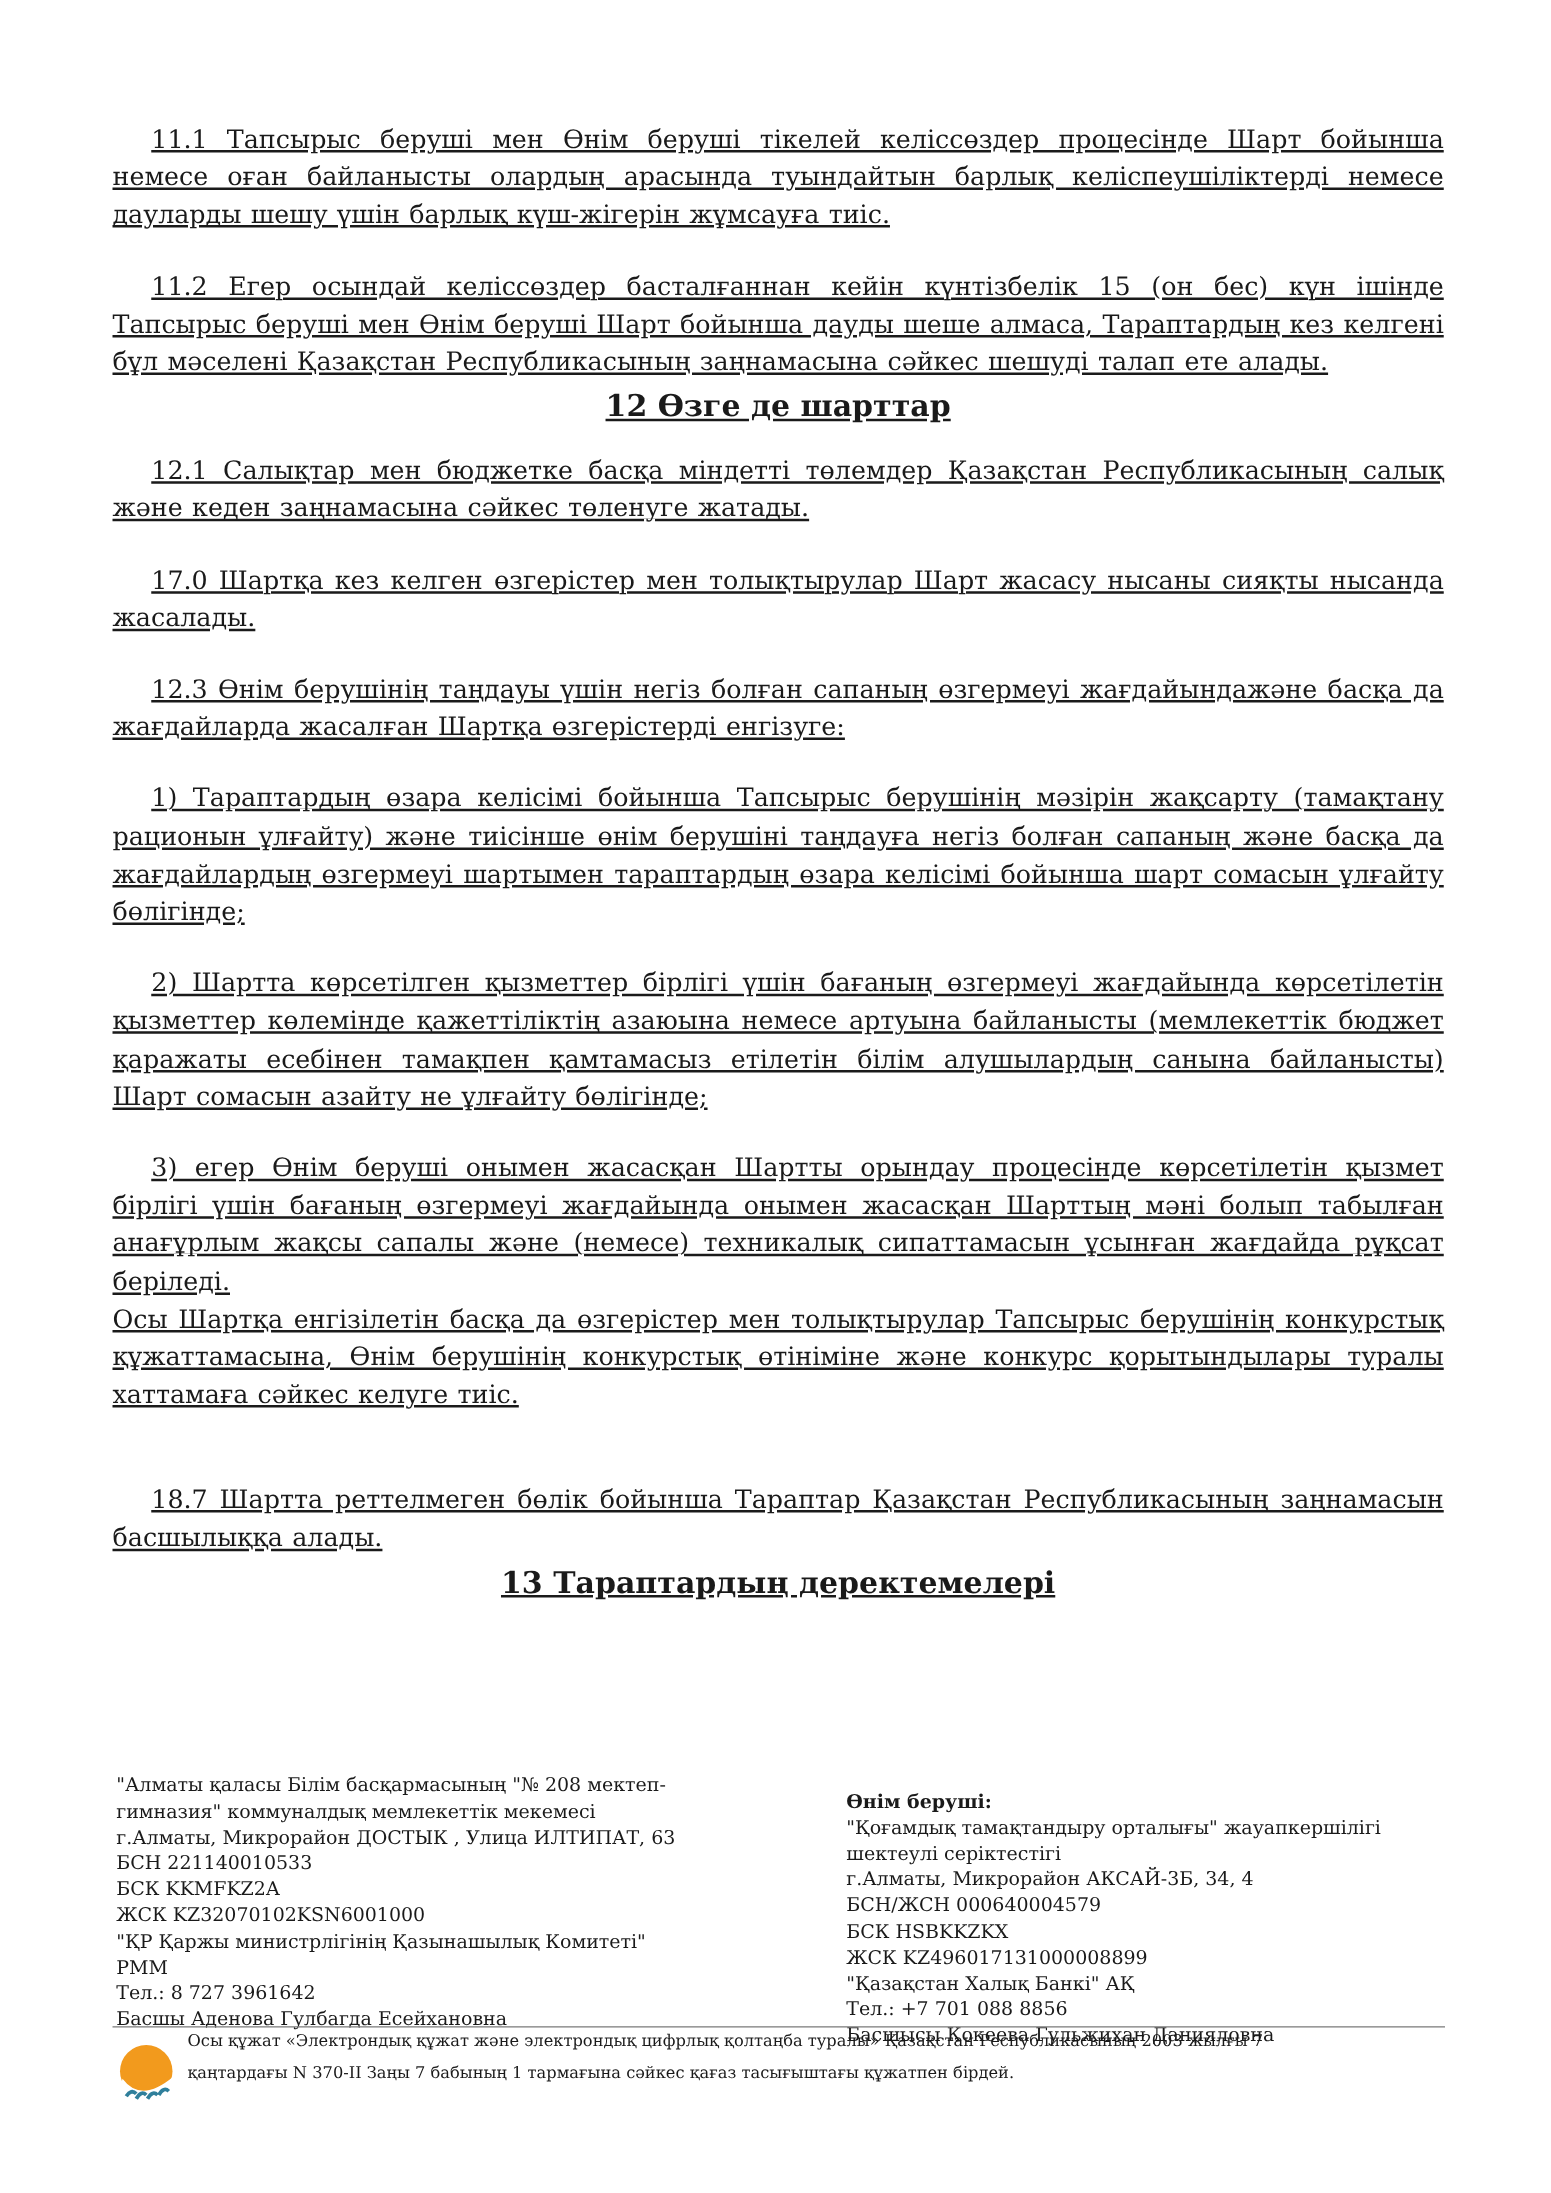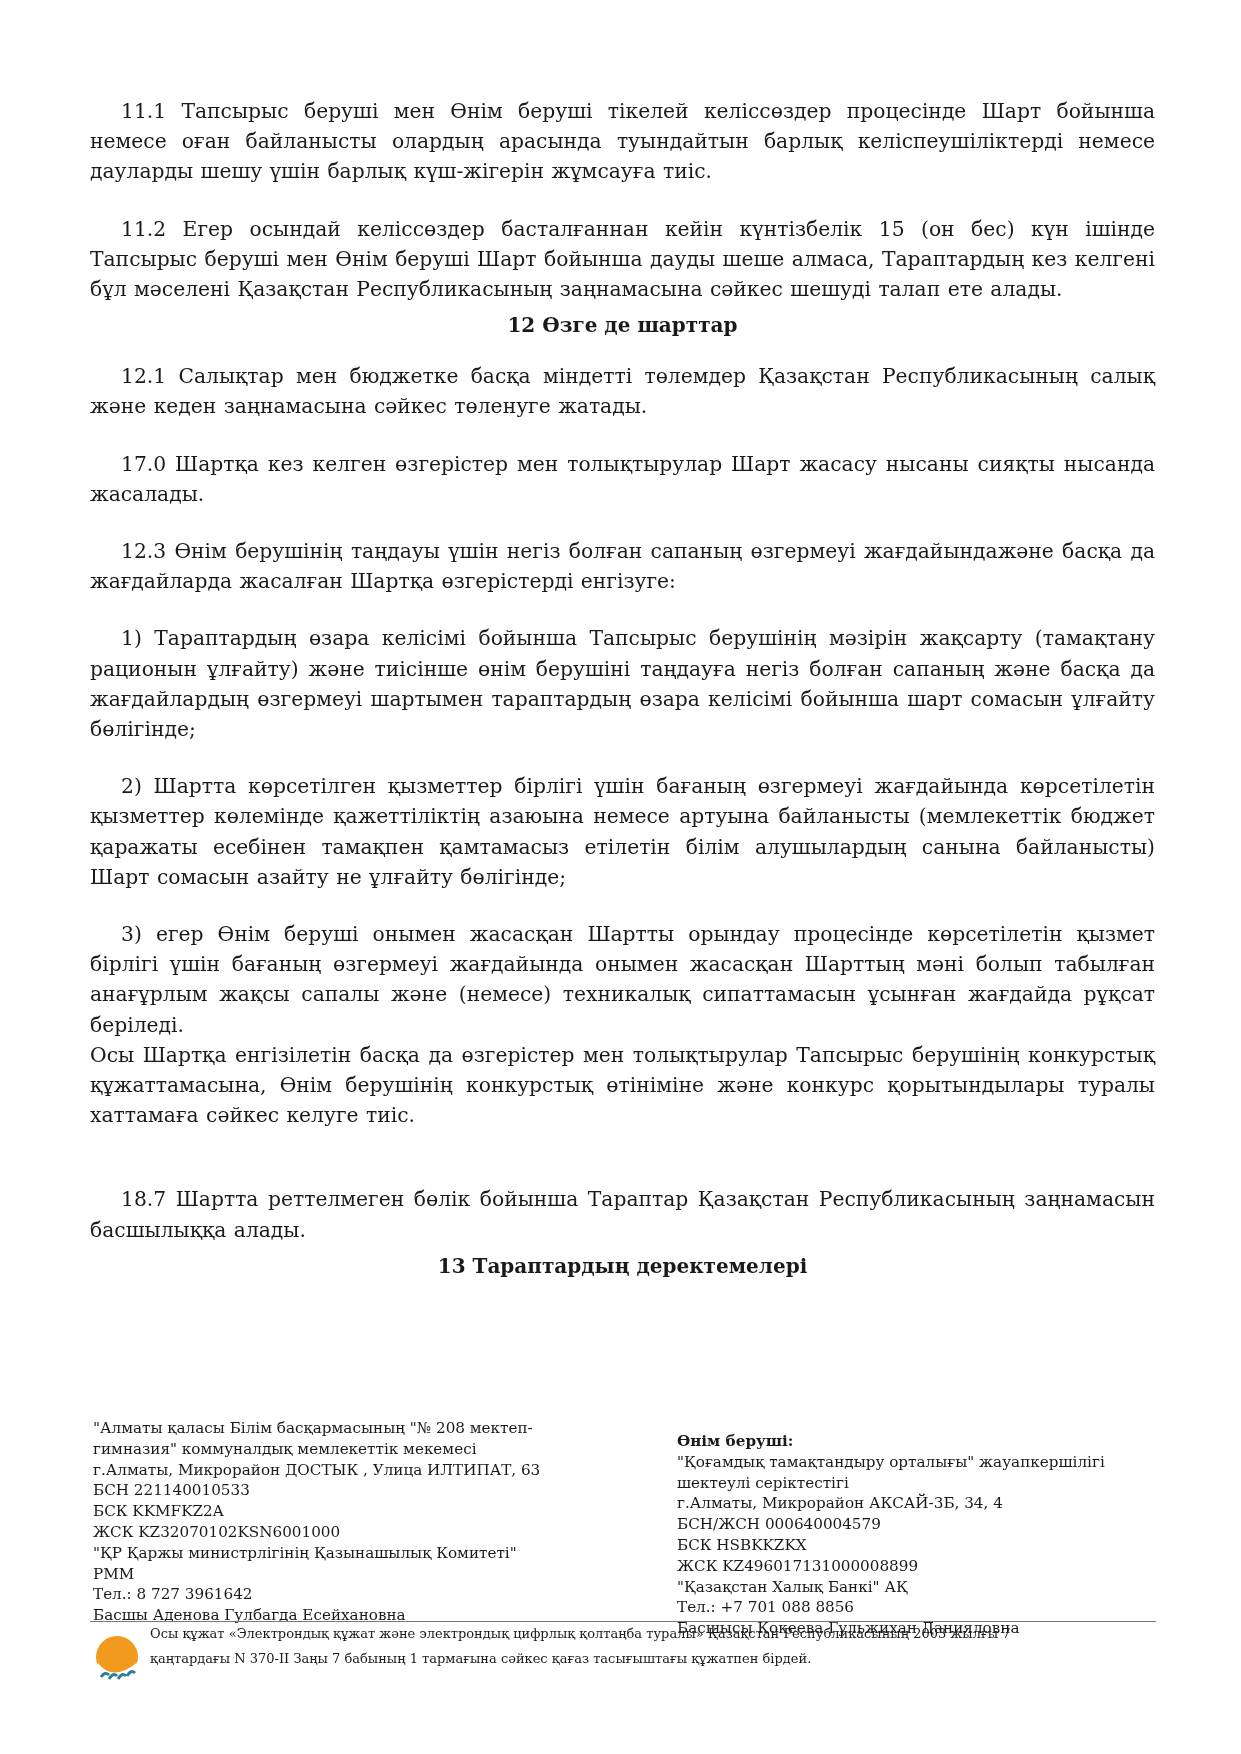--- a/index.html
+++ b/index.html
@@ -1,28 +1,28 @@
 <!DOCTYPE html>
 <html><head>
 <meta charset="utf-8">
 <style>
   html, body { margin: 0; padding: 0; background: #ffffff; }
   body {
     width: 1241px; height: 1754px; position: relative; overflow: hidden;
     font-family: "DejaVu Serif", serif; color: #1a1a1a;
   }
-  .page { position: absolute; left: 90px; top: 96px; width: 1065px; }
+  .page { position: absolute; left: 90px; top: 96px; width: 1065px; text-decoration: underline; }
   .para {
     font-size: 20.3px; line-height: 30.2px; text-align: justify;
     text-indent: 31px; margin: 0; letter-spacing: 0px; word-spacing: 1px;
   }
   .para.noindent { text-indent: 0; }
   .gap { height: 27px; }
   .heading {
-    font-size: 20px; font-weight: bold; text-align: center; margin: 0;
+    font-size: 24px; font-weight: bold; text-align: center; margin: 0;
     line-height: 30px;
   }
   .req {
     position: absolute; font-size: 15.2px; line-height: 20.8px; color: #1a1a1a;
   }
   .req .label { font-weight: bold; }
   .req-left { left: 93px; top: 1418px; width: 480px; }
   .req-right { left: 677px; top: 1431px; width: 480px; }
   .footer-line {
     position: absolute; left: 90px; top: 1621px; width: 1066px; height: 1px;

